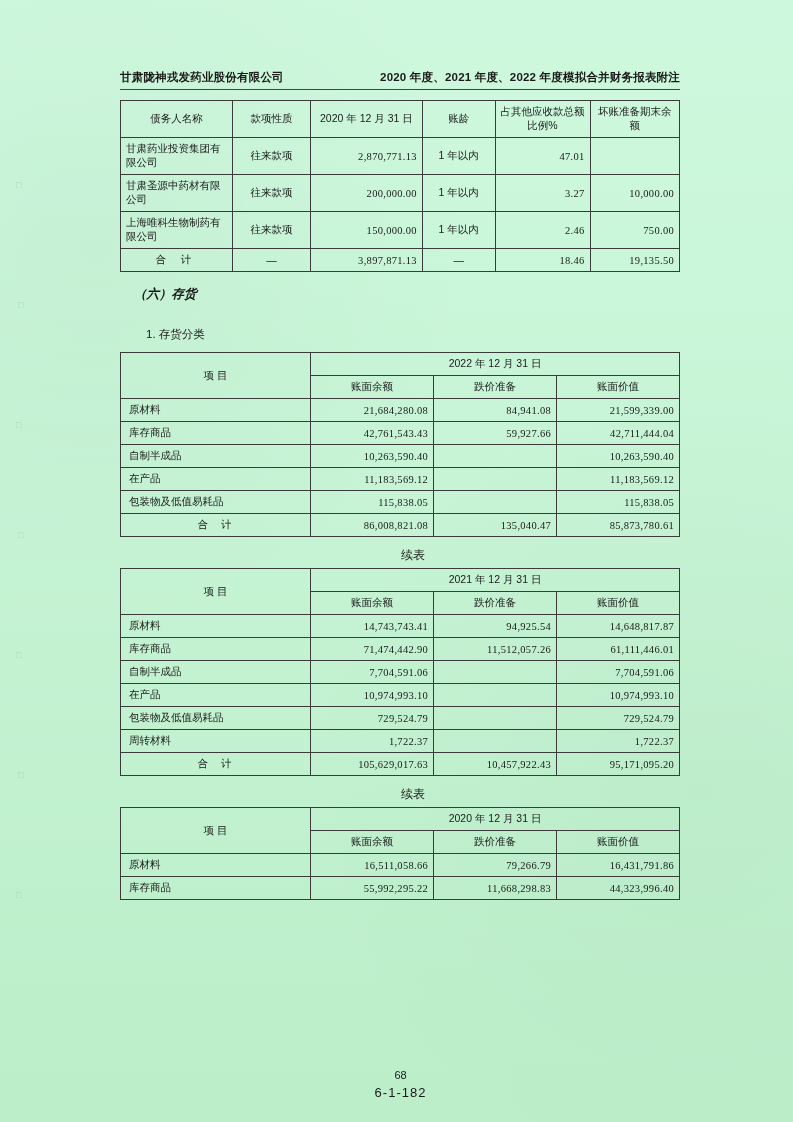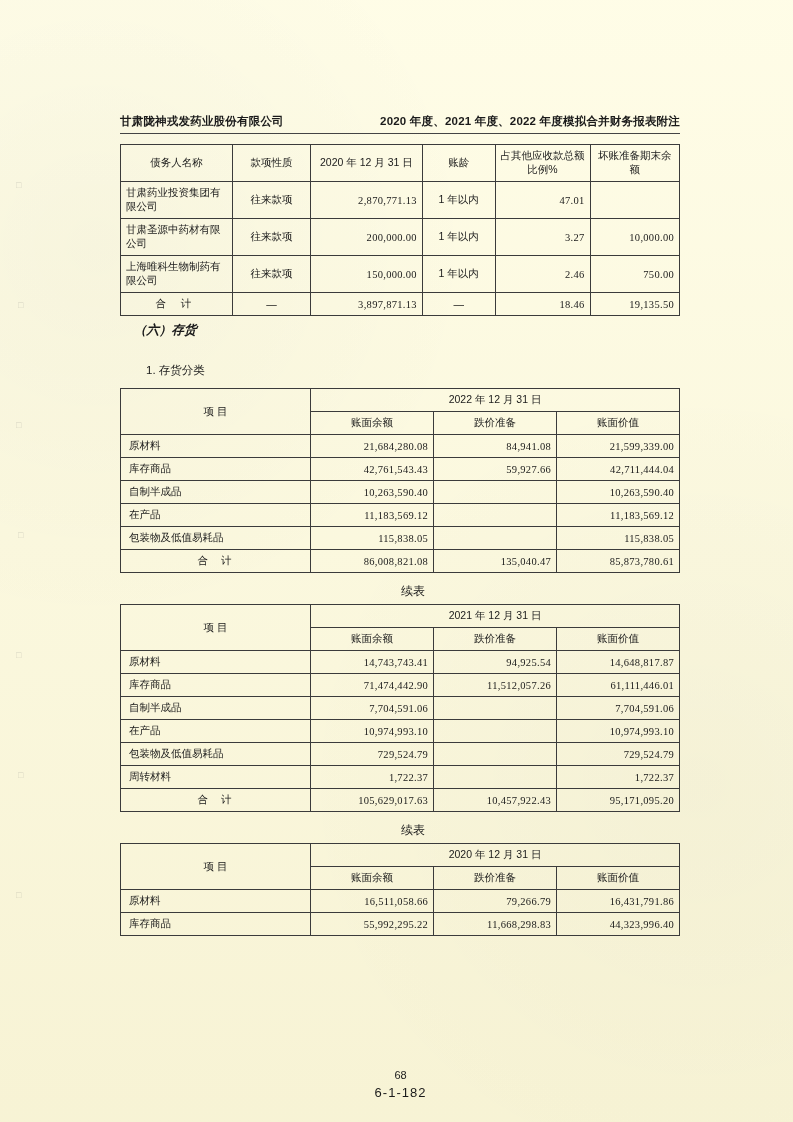--- a/index.html
+++ b/index.html
@@ -5,21 +5,21 @@
   html, body {
     margin: 0;
     padding: 0;
     background: #f0eeea;
   }
   .page {
     position: relative;
     width: 793px;
     height: 1122px;
     margin: 0 auto;
-    background: #fef9c3;
+    background: #86efac;
     font-family: "Liberation Serif", "DejaVu Serif", serif;
     color: #1a1a1a;
     overflow: hidden;
   }
   .paper-noise {
     position: absolute;
     inset: 0;
     background:
       radial-gradient(circle at 12% 22%, rgba(0,0,0,0.025) 0%, rgba(0,0,0,0) 35%),
       radial-gradient(circle at 88% 70%, rgba(0,0,0,0.02) 0%, rgba(0,0,0,0) 40%),
@@ -38,21 +38,21 @@
     display: flex;
     justify-content: space-between;
     align-items: flex-end;
     font-size: 11.5px;
     letter-spacing: 0.2px;
     padding-bottom: 4px;
     border-bottom: 1.2px solid #444;
     font-family: "Liberation Sans", "DejaVu Sans", sans-serif;
   }
   .hdr-left { font-weight: bold; }
-  .hdr-right { font-weight: bold; margin-top: 44px; }
+  .hdr-right { font-weight: bold; }
 
   
   table {
     border-collapse: collapse;
     width: 100%;
     font-size: 10.5px;
     table-layout: fixed;
   }
   table td, table th {
     border: 1px solid #3b3b3b;
@@ -74,21 +74,21 @@
   .label {
     font-family: "Liberation Sans", "DejaVu Sans", sans-serif;
     font-size: 10.5px;
   }
   .tbl-wrap { margin-top: 10px; }
 
   .sec-title {
     font-family: "Liberation Sans", "DejaVu Sans", sans-serif;
     font-weight: bold;
     font-size: 12.5px;
-    margin: 6px 0 2px 14px;
+    margin: 14px 0 2px 14px;
     font-style: italic;
   }
   .sub-title {
     font-family: "Liberation Sans", "DejaVu Sans", sans-serif;
     font-size: 11.5px;
     margin: 24px 0 4px 26px;
   }
   .cont-label {
     font-family: "Liberation Sans", "DejaVu Sans", sans-serif;
     font-size: 12px;

